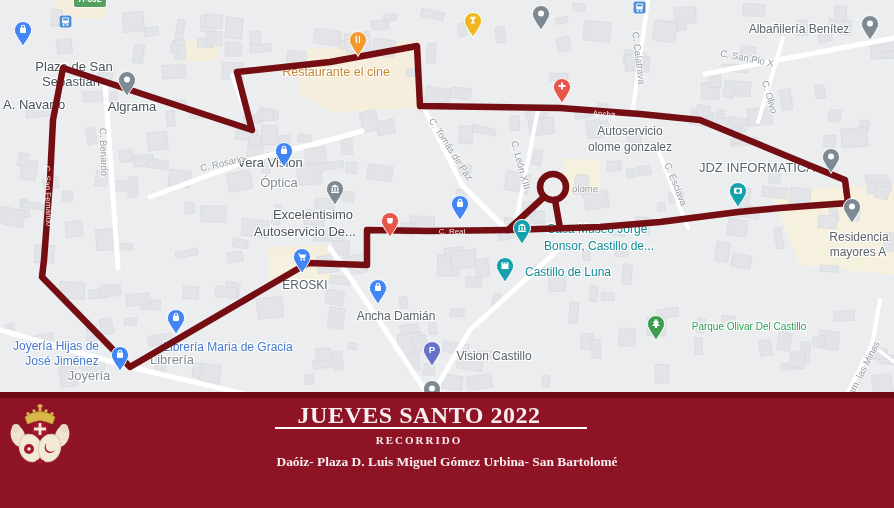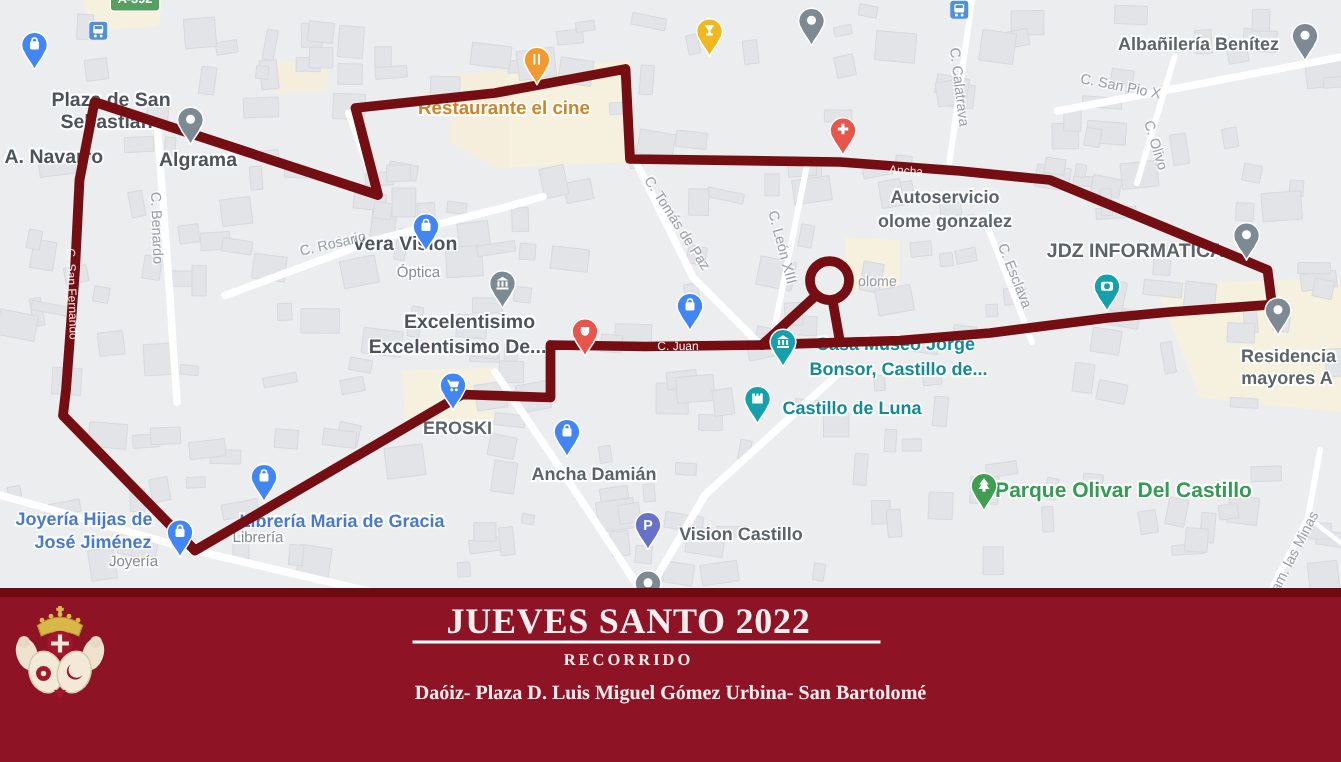--- a/index.html
+++ b/index.html
@@ -3,31 +3,31 @@
 <meta charset="utf-8">
 <style>
   html,body{margin:0;padding:0;background:#fff;}
   #stage{position:relative;width:894px;height:508px;overflow:hidden;
          font-family:"Liberation Sans",sans-serif;}
   
   #map{position:absolute;left:0;top:0;width:894px;height:398px;
        background:var(--map-bg,#ebedef);}
   #underlay,#routelayer{position:absolute;left:0;top:0;pointer-events:none;}
   .mlabel{position:absolute;transform:translate(-50%,-50%);white-space:nowrap;
-          font-size:12px;font-weight:700;color:var(--label-gray,#5c646b);
+          font-size:12px;font-weight:400;color:var(--label-gray,#5c646b);
           text-shadow:1px 1px 0 rgba(255,255,255,.95),-1px -1px 0 rgba(255,255,255,.95),
                       1px -1px 0 rgba(255,255,255,.95),-1px 1px 0 rgba(255,255,255,.95),
                       0 0 3px rgba(255,255,255,.95);
           z-index:3;}
   .area{font-size:13px;color:var(--label-dark,#4c535b);}
   .left-anch{transform:translate(0,-50%);}
-  .sub{font-size:10px;font-weight:400;color:var(--label-sub,#868c92);}
+  .sub{font-size:13px;font-weight:400;color:var(--label-sub,#868c92);}
   .c-blue{color:var(--label-blue,#4779cf);}
   .c-teal{color:var(--label-teal,#128b96);}
-  .c-green{color:var(--label-green,#2f9e52);font-size:14px;}
+  .c-green{color:var(--label-green,#2f9e52);font-size:10px;}
   .c-orange{color:var(--label-orange,#c8862f);font-size:12.5px;}
   .street{position:absolute;white-space:nowrap;font-size:9.5px;font-weight:400;
           color:var(--street,#9aa0a6);z-index:3;
           text-shadow:1px 1px 0 rgba(255,255,255,.9),-1px -1px 0 rgba(255,255,255,.9);
           transform:translate(-50%,-50%) rotate(var(--r,0deg));}
   .on-route{color:#fff;text-shadow:none;font-size:8px;z-index:6;opacity:.92;}
   .pin{position:absolute;width:20px;height:27px;z-index:7;}
   .pin svg{display:block;}
   .pin-blue{color:var(--pin-blue,#4285f4);} .pin-teal{color:var(--pin-teal,#14a0ac);}
   .pin-gray{color:var(--pin-gray,#7d8a94);} .pin-red{color:var(--pin-red,#e8554b);}
@@ -356,21 +356,21 @@
 
     <div class="mlabel area" style="left:132px;top:106px">Algrama</div>
     <div class="mlabel c-orange" style="left:336px;top:72px">Restaurante el cine</div>
     <div class="mlabel" style="left:630px;top:131px">Autoservicio</div>
     <div class="mlabel" style="left:630px;top:147px">olome gonzalez</div>
     <div class="mlabel" style="left:757px;top:167px;font-size:13px">JDZ INFORMATICA</div>
     <div class="mlabel" style="left:799px;top:29px">Albañilería Benítez</div>
     <div class="mlabel area" style="left:270px;top:162px">Vera Vision</div>
     <div class="mlabel sub" style="left:279px;top:182px">Óptica</div>
     <div class="mlabel area" style="left:313px;top:214px">Excelentisimo</div>
-    <div class="mlabel area" style="left:305px;top:231px">Excelentisimo De...</div>
+    <div class="mlabel area" style="left:305px;top:231px">Autoservicio De...</div>
     <div class="mlabel" style="left:305px;top:285px">EROSKI</div>
     <div class="mlabel" style="left:396px;top:316px">Ancha Damián</div>
     <div class="mlabel c-teal" style="left:597px;top:229px">Casa Museo Jorge</div>
     <div class="mlabel c-teal" style="left:599px;top:246px">Bonsor, Castillo de...</div>
     <div class="mlabel c-teal" style="left:568px;top:272px">Castillo de Luna</div>
     <div class="mlabel c-green" style="left:749px;top:326px">Parque Olivar Del Castillo</div>
     <div class="mlabel" style="left:494px;top:356px">Vision Castillo</div>
     <div class="mlabel c-blue" style="left:56px;top:346px">Joyería Hijas de</div>
     <div class="mlabel c-blue" style="left:62px;top:361px">José Jiménez</div>
     <div class="mlabel sub" style="left:89px;top:375px">Joyería</div>
@@ -383,21 +383,21 @@
     <div class="street" style="left:222px;top:163px;--r:-13deg">C. Rosario</div>
     <div class="street" style="left:451px;top:149px;--r:57deg">C. Tomás de Paz</div>
     <div class="street" style="left:521px;top:165px;--r:75deg">C. León XIII</div>
     <div class="street" style="left:676px;top:184px;--r:68deg">C. Esclava</div>
     <div class="street" style="left:639px;top:58px;--r:83deg">C. Calatrava</div>
     <div class="street" style="left:747px;top:58px;--r:11deg">C. San Pio X</div>
     <div class="street" style="left:770px;top:97px;--r:73deg">C. Olivo</div>
     <div class="street" style="left:862px;top:371px;--r:-63deg">Cam. las Minas</div>
     <div class="street" style="left:585px;top:188px">olome</div>
     <div class="street on-route" style="left:604px;top:114px;--r:4deg">Ancha</div>
-    <div class="street on-route" style="left:452px;top:231px">C. Juan</div>
+    <div class="street on-route" style="left:452px;top:231px">C. Real</div>
     <div class="street on-route" style="left:48px;top:196px;--r:88deg">C. San Fernando</div>
 
     <svg id="routelayer" width="894" height="398">
       <path class="route" d="M63,68 L252,130 L237,72 L330,62 L417,46 L420,106 L560,108 L640,114 L700,120 L845,180 L848,203 L780,208 L738,212 L660,222 L600,227 L508,230 L430,231 L367,230 L367,265 L308,263 L130,367 L42,277 L44,260 L50,180 L53,120 Z"></path>
       <path class="route" d="M508,230 L544,197"></path>
       <path class="route" d="M555,200 L560,228"></path>
       <circle class="route" cx="553" cy="187" r="13"></circle>
     </svg>
 
     <div class="pin pin-blue" style="left:13px;top:20px">

